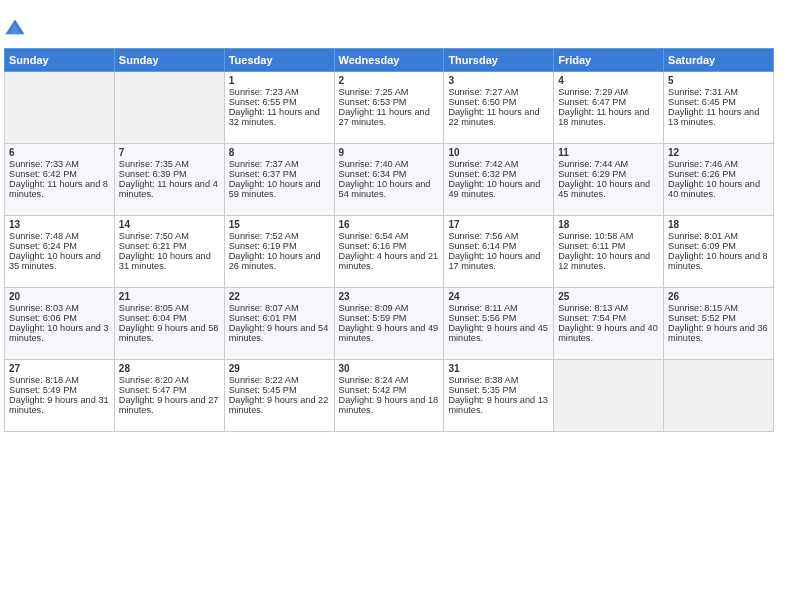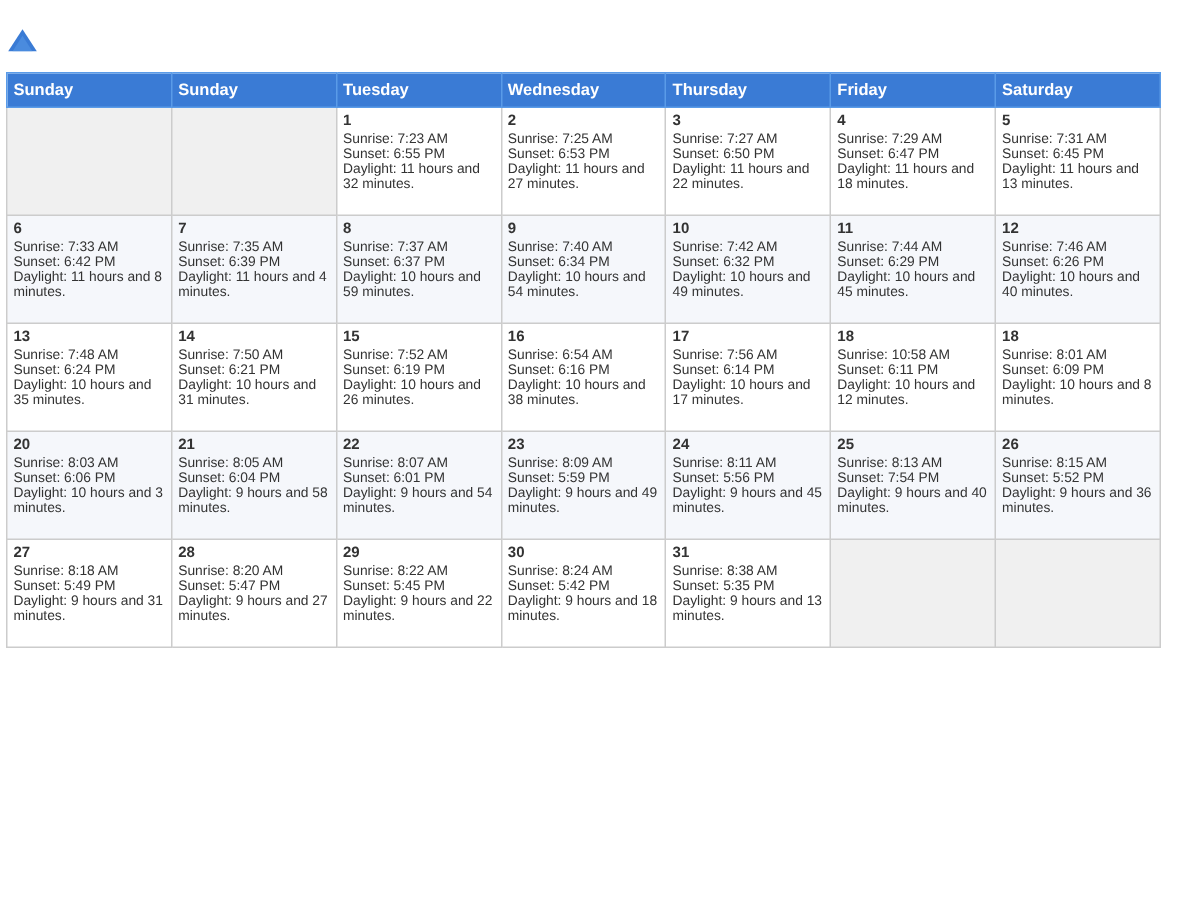--- a/index.html
+++ b/index.html
@@ -187,21 +187,21 @@
         <span>Sunrise: 7:50 AM</span><br>
         <span>Sunset: 6:21 PM</span><br>
         <span>Daylight: 10 hours and 31 minutes.</span></td>
           <td><span class="day-num">15</span>
         <span>Sunrise: 7:52 AM</span><br>
         <span>Sunset: 6:19 PM</span><br>
         <span>Daylight: 10 hours and 26 minutes.</span></td>
           <td><span class="day-num">16</span>
         <span>Sunrise: 6:54 AM</span><br>
         <span>Sunset: 6:16 PM</span><br>
-        <span>Daylight: 10 hours and 38 minutes.</span></td>
+        <span>Daylight: 4 hours and 21 minutes.</span></td>
           <td><span class="day-num">17</span>
         <span>Sunrise: 7:56 AM</span><br>
         <span>Sunset: 6:14 PM</span><br>
         <span>Daylight: 10 hours and 17 minutes.</span></td>
           <td><span class="day-num">18</span>
         <span>Sunrise: 10:58 AM</span><br>
         <span>Sunset: 6:11 PM</span><br>
         <span>Daylight: 10 hours and 12 minutes.</span></td>
           <td><span class="day-num">18</span>
         <span>Sunrise: 8:01 AM</span><br>

